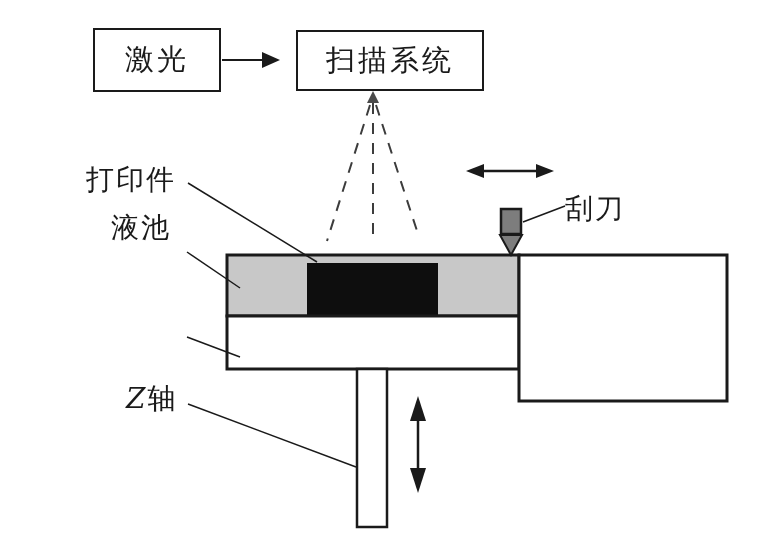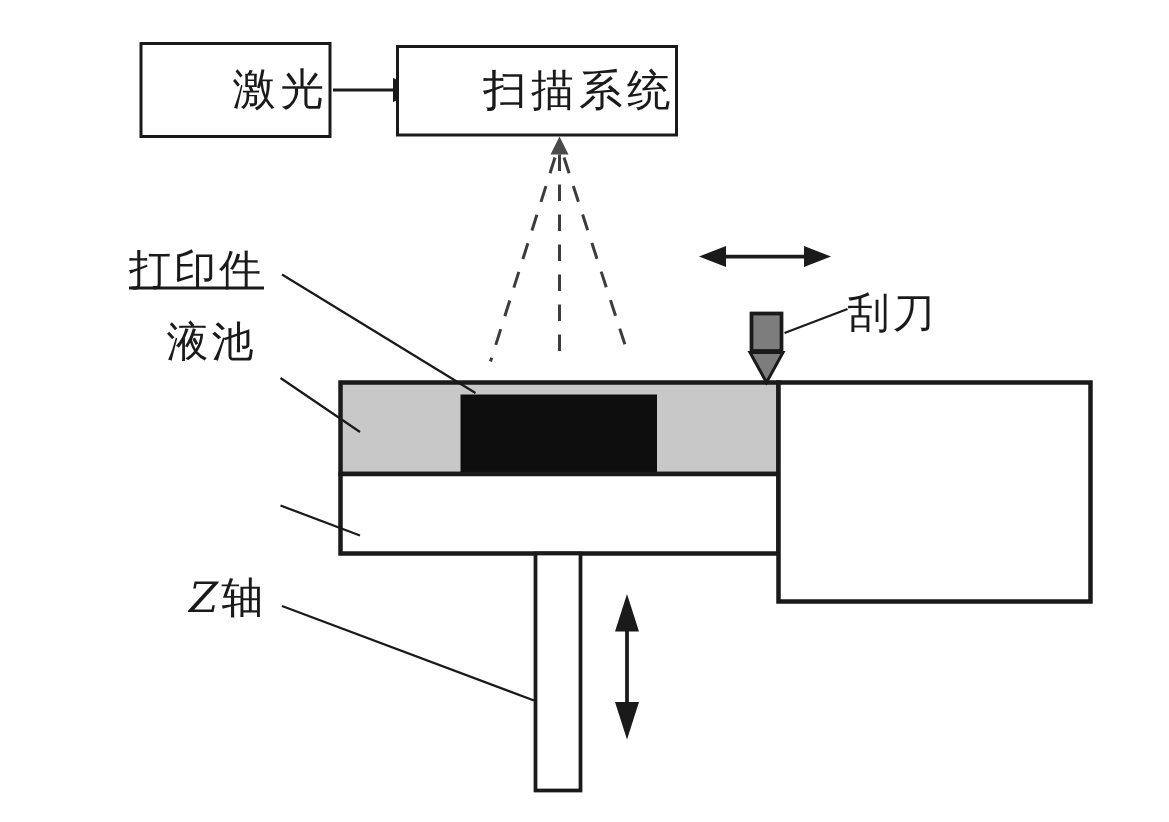--- a/index.html
+++ b/index.html
@@ -15,37 +15,37 @@
     position: absolute;
     left: 0; top: 0;
     width: 779px; height: 548px;
   }
   .flow-box {
     position: absolute;
     border: 2px solid #1a1a1a;
     background: #ffffff;
     display: flex;
     align-items: center;
-    justify-content: flex-end;
+    justify-content: center;
     font-size: 29px;
     letter-spacing: 3px;
     color: #1a1a1a;
     box-sizing: border-box;
   }
   #laser-box   { left: 93px;  top: 28px; width: 128px; height: 64px; }
-  #scanner-box { left: 264px; top: 30px; width: 188px; height: 61px; }
+  #scanner-box { left: 296px; top: 30px; width: 188px; height: 61px; }
   .part-label {
     position: absolute;
     font-size: 28px;
     letter-spacing: 2px;
     color: #1a1a1a;
     white-space: nowrap;
     line-height: 1.1;
   }
-  #label-printed-part  { left: 86px;  top: 165px; text-decoration: underline; }
+  #label-printed-part  { left: 86px;  top: 165px; }
   #label-liquid-pool   { left: 111px; top: 213px; }
   #label-lift-platform { left: 44px;  top: 314px; }
   #label-z-axis        { left: 126px; top: 384px; }
   #label-scraper       { left: 565px; top: 194px; }
   #label-z-axis::first-letter { font-style: italic; }
 </style>
 </head>
 <body>
 
 <div id="canvas">

